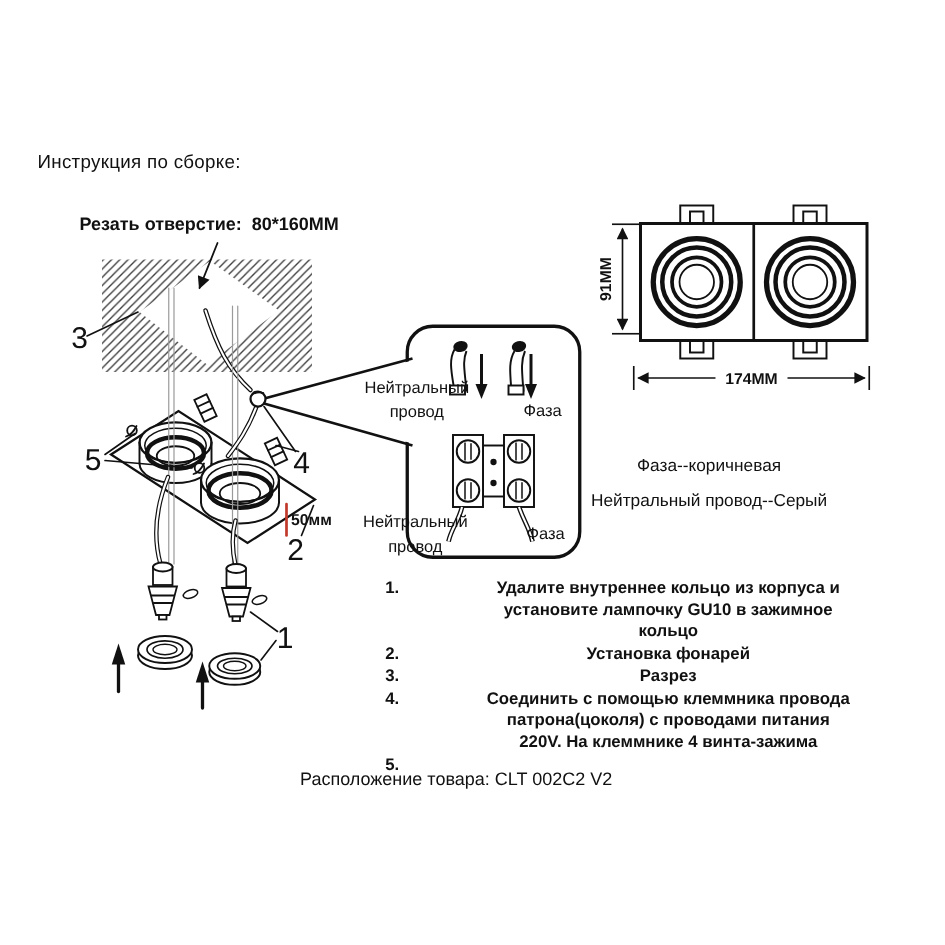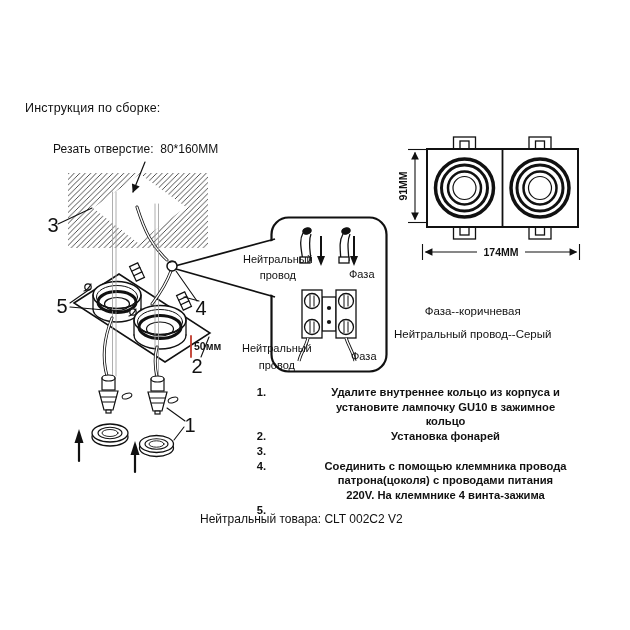--- a/index.html
+++ b/index.html
@@ -3,21 +3,21 @@
 <meta charset="utf-8">
 <style>
   html,body{margin:0;padding:0;}
   body{
     width:630px;height:630px;position:relative;background:#ffffff;
     font-family:"Liberation Sans","DejaVu Sans",sans-serif;color:#111;
     overflow:hidden;
   }
   .abs{position:absolute;text-align:center;}
   .title{left:25px;top:101px;font-size:12.5px;letter-spacing:.2px;}
-  .cut-note{left:53px;top:142px;font-size:12px;font-weight:normal;white-space:pre;}
+  .cut-note{left:53px;top:142px;font-size:12px;font-weight:bold;white-space:pre;}
   .wire-label{font-size:11px;font-weight:normal;line-height:15.5px;}
   .lbl-neutral-top{left:243px;top:252px;}
   .lbl-phase-top{left:349px;top:267px;}
   .lbl-neutral-bottom{left:242px;top:340px;line-height:16.5px;}
   .lbl-phase-bottom{left:351px;top:349px;}
   .legend{left:394px;top:300px;font-size:11.5px;font-weight:normal;line-height:22.5px;}
   .steps{left:247px;top:385px;width:320px;font-size:11.2px;font-weight:bold;line-height:14.7px;}
   .step-row{display:flex;}
   .step-num{width:29px;flex:0 0 29px;}
   .step-text{width:286px;margin-left:48px;}
@@ -302,23 +302,24 @@
   <div class="step-row">
     <span class="step-num">1.</span>
     <span class="step-text">Удалите внутреннее кольцо из корпуса и установите лампочку GU10 в зажимное кольцо</span>
   </div>
   <div class="step-row">
     <span class="step-num">2.</span>
     <span class="step-text">Установка фонарей</span>
   </div>
   <div class="step-row">
     <span class="step-num">3.</span>
+    <span class="step-text">Разрез</span>
   </div>
   <div class="step-row">
     <span class="step-num">4.</span>
     <span class="step-text">Соединить с помощью клеммника провода патрона(цоколя) с проводами питания 220V. На клеммнике 4 винта-зажима</span>
   </div>
   <div class="step-row">
     <span class="step-num">5.</span>
   </div>
 </div>
 
-<div class="abs product">Нейтральный товара: CLT 002C2 V2</div>
+<div class="abs product">Расположение товара: CLT 002C2 V2</div>
 
 </body></html>

